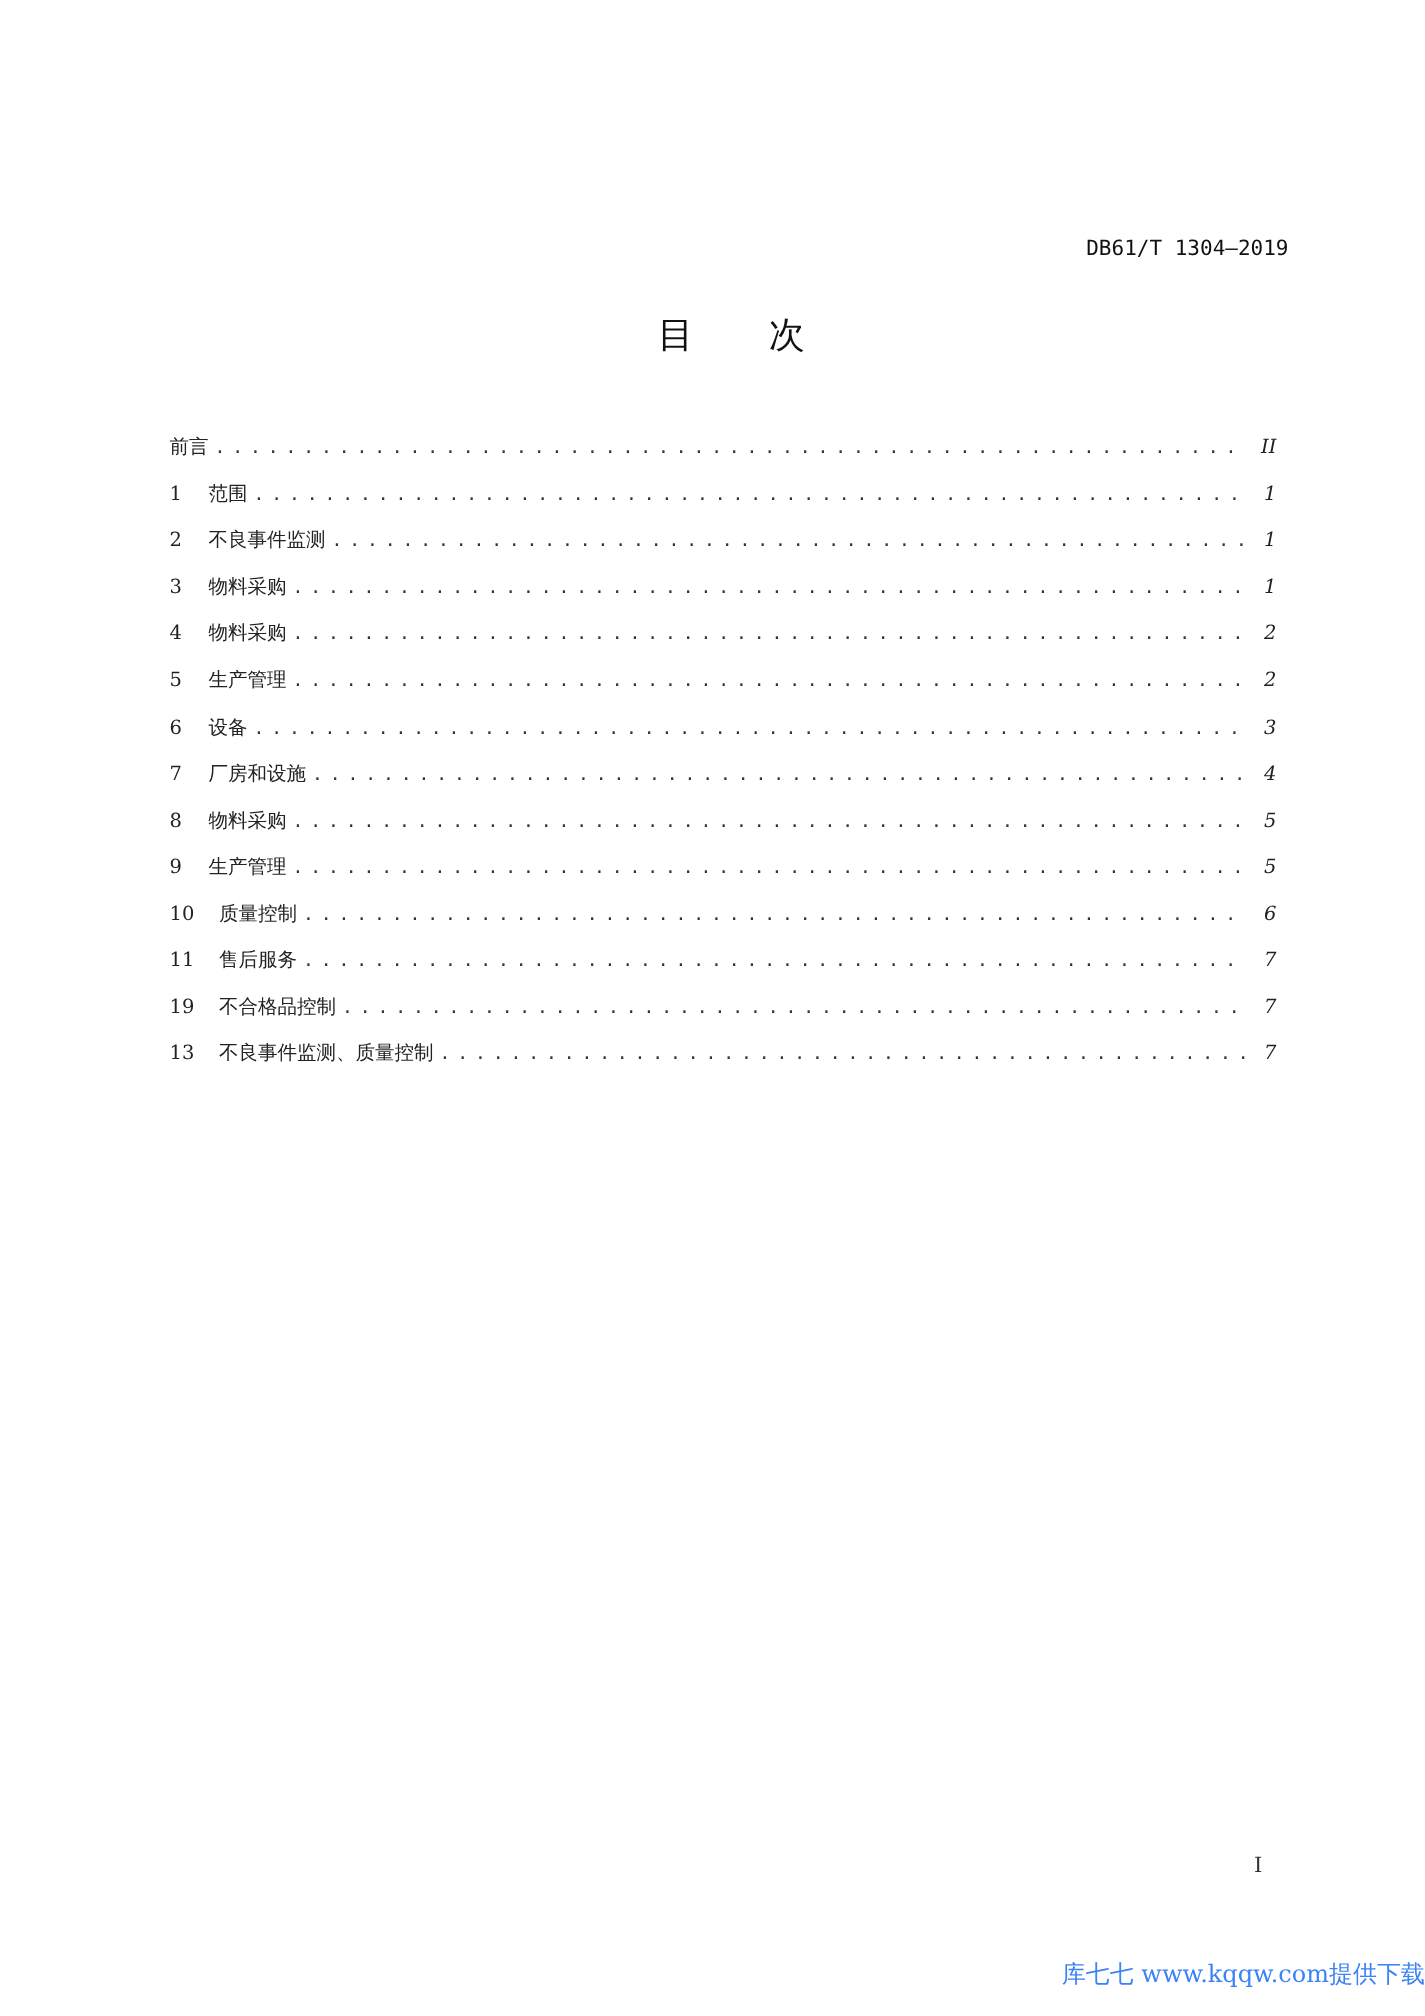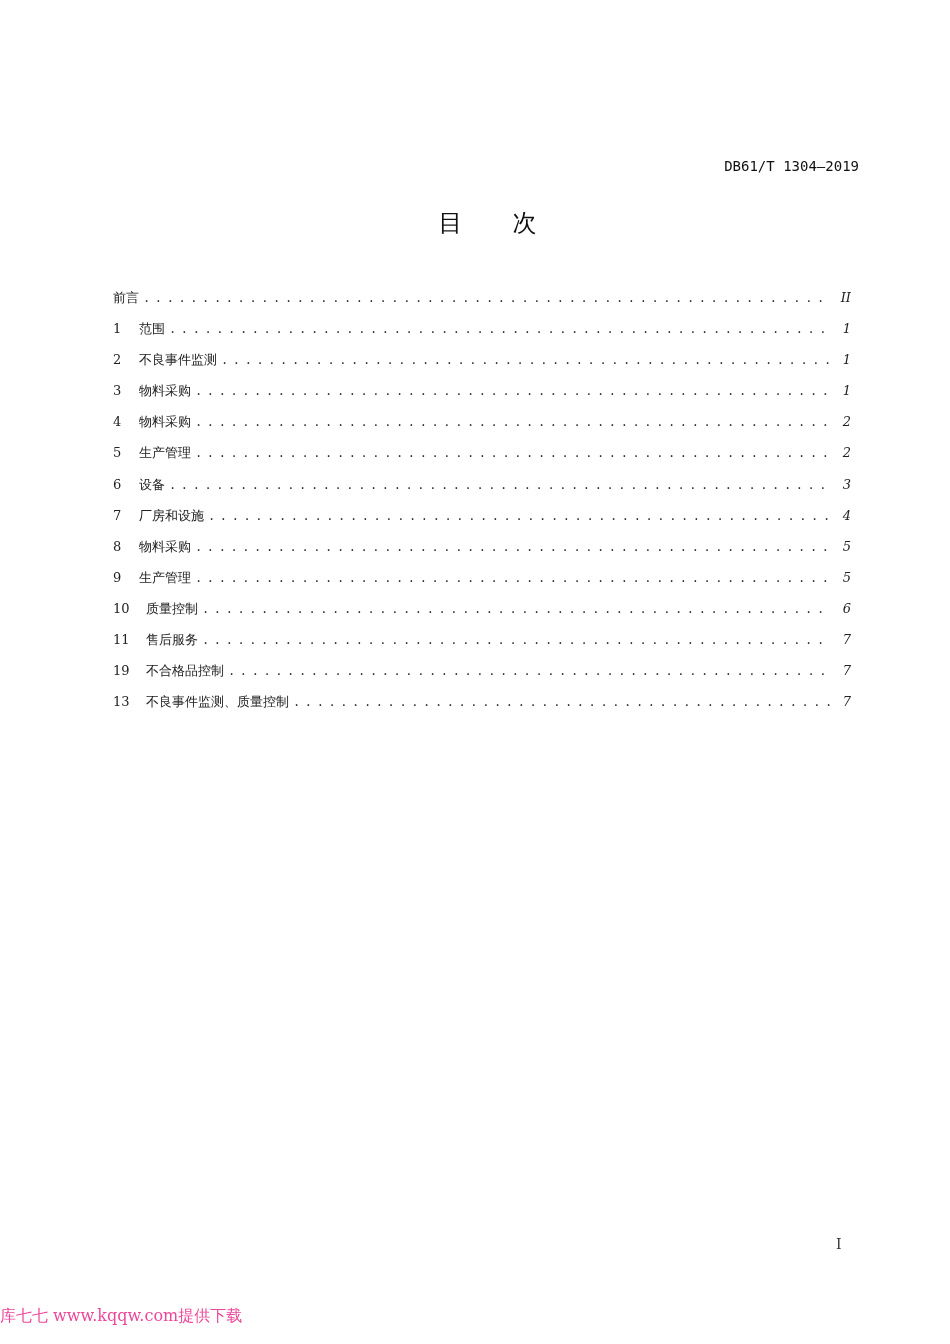--- a/index.html
+++ b/index.html
@@ -17,22 +17,22 @@
   .toc-row { display: flex; align-items: baseline; height: 31.1px; font-size: 13px; line-height: 22px; }
   .toc-num { flex: 0 0 auto; }
   .toc-num.n1 { width: 26px; }
   .toc-num.n2 { width: 33px; }
   .toc-title { flex: 0 0 auto; white-space: nowrap; padding-right: 4px; }
   .toc-dots { flex: 1 1 auto; overflow: hidden; white-space: nowrap; color: #333;
               letter-spacing: 4.6px; font-family: "DejaVu Sans Mono", monospace; font-size: 12px; }
   .toc-dots::before { content: "................................................................................................................................................................................"; }
   .toc-page { flex: 0 0 auto; min-width: 14px; text-align: right; padding-left: 6px; font-style: italic; }
   .page-num { position: absolute; top: 1236px; left: 836px; font-size: 14px; color: #333; }
-  .watermark { position: absolute; top: 1306px; left: 0; width: 950px; text-align: left;
-               font-size: 16px; color: #ec4899; padding-left: 0; }
+  .watermark { position: absolute; top: 1306px; left: 0; width: 950px; text-align: right;
+               font-size: 16px; color: #3b82f6; padding-left: 0; }
   .watermark span { position: relative; left: 0; }
 </style>
 </head>
 <body>
 
 <div class="doc-code">DB61/T 1304—2019</div>
 
 <div class="title">
   <span>目</span><span class="gap"></span><span>次</span>
 </div>

